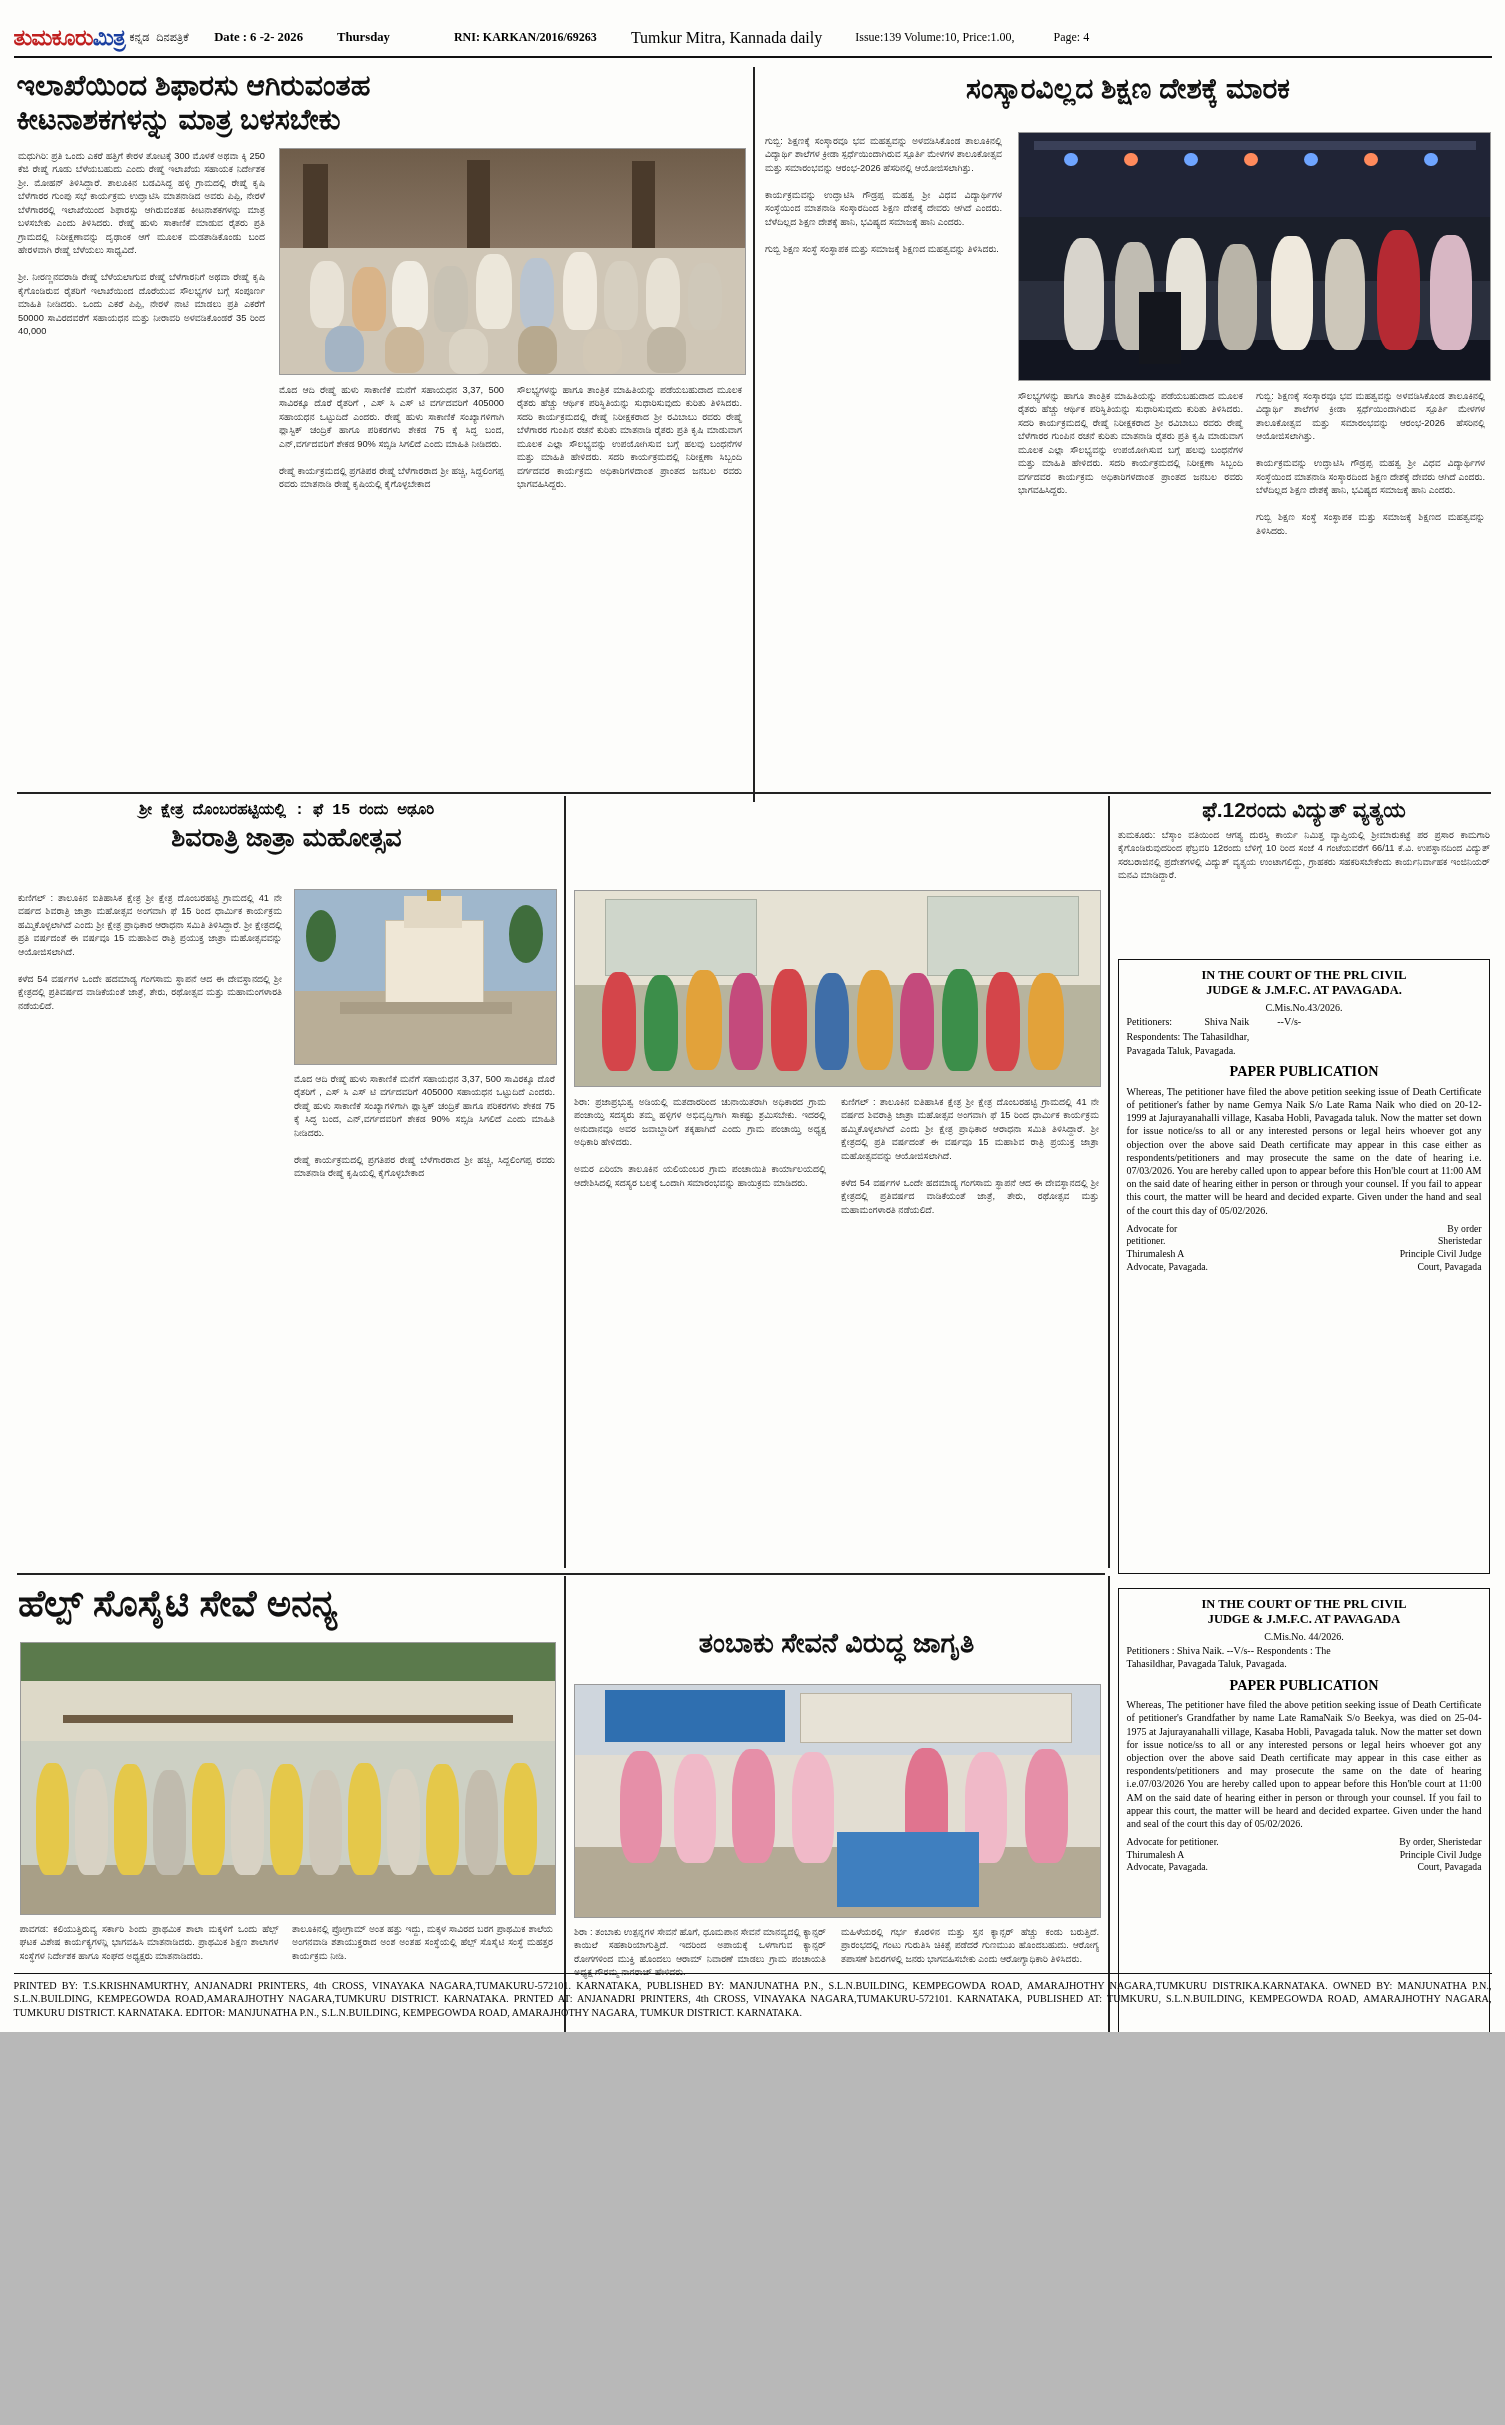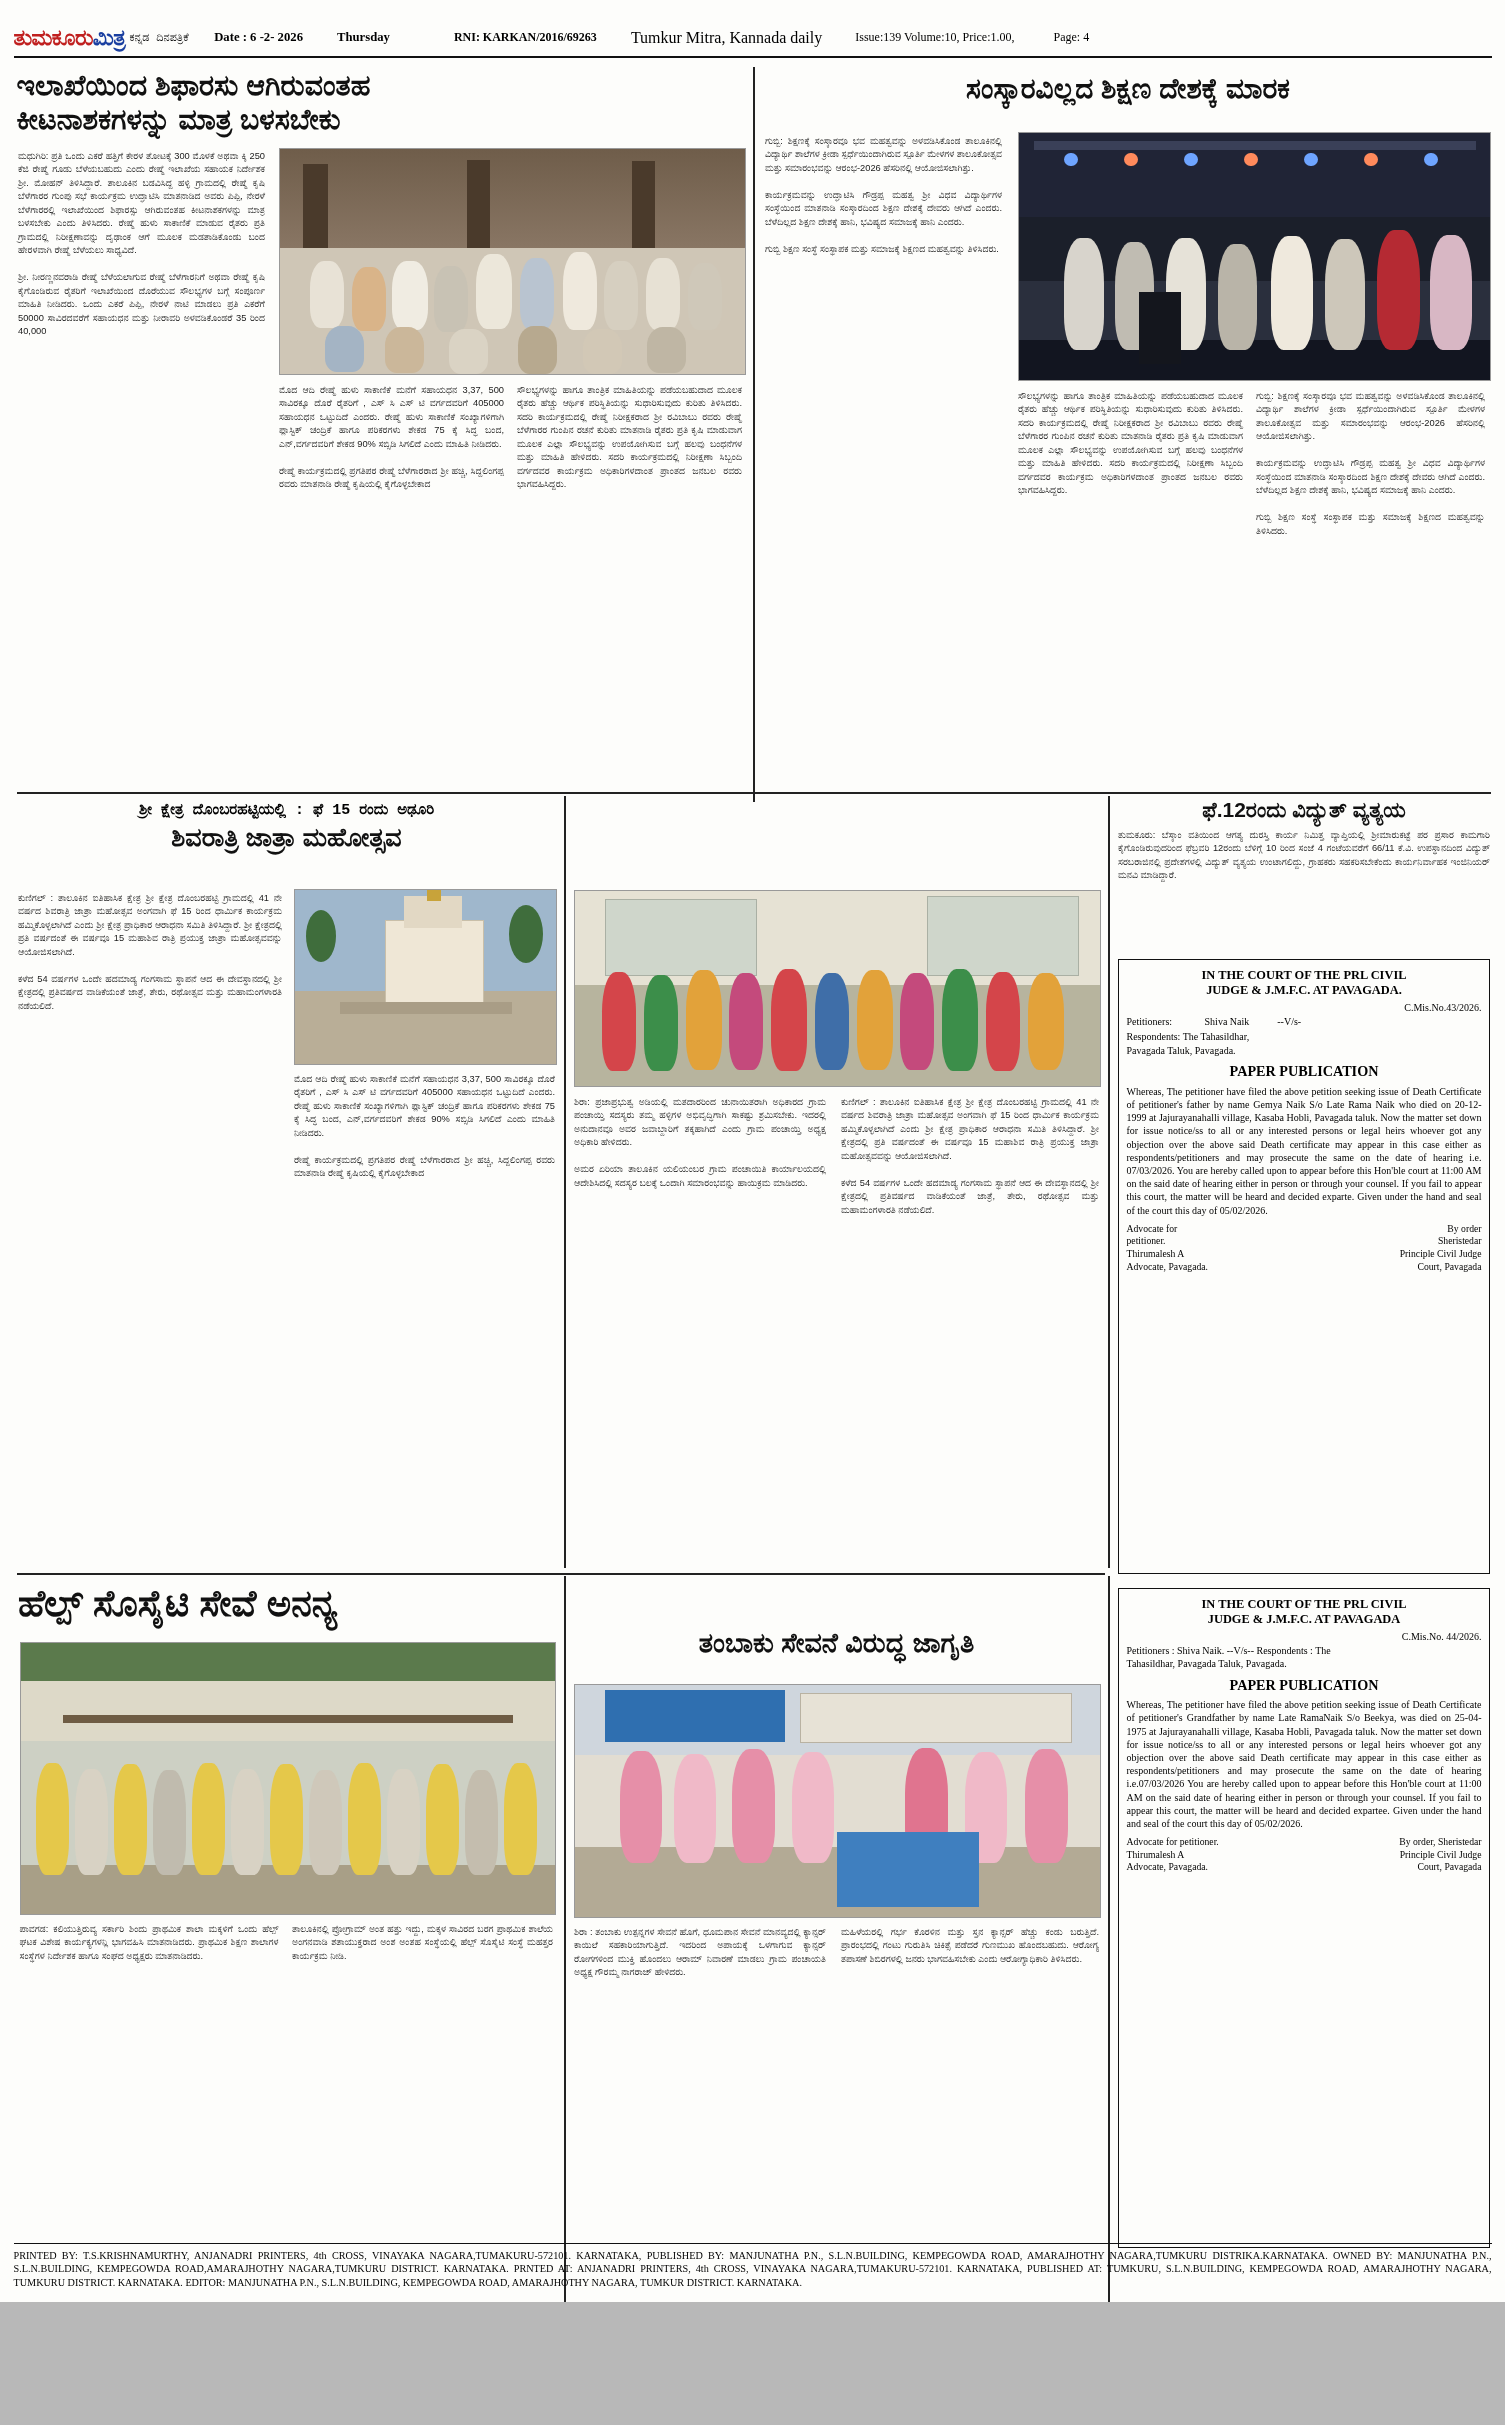--- a/index.html
+++ b/index.html
@@ -1,18 +1,18 @@
 <!DOCTYPE html>
 <html style="font-size:12px"><head>
 <meta charset="utf-8">
 <style>
   html,body{margin:0;padding:0;background:#b8b8b8;}
   body{font-family:"Liberation Serif", serif;}
   .page{
-    width:1505px;height:2302px;background:#fdfdfb;position:relative;
+    width:1505px;height:2032px;background:#fdfdfb;position:relative;
     box-sizing:border-box;padding:0;overflow:hidden;
   }
   
   .masthead{
     position:absolute;left:13.5px;top:19.5px;width:1478px;height:36px;
     border-bottom:2.2px solid #111;display:flex;align-items:center;
   }
   .logo{
     font-family:"Liberation Sans", sans-serif;font-weight:bold;font-size:22px;
     color:#c0201f;letter-spacing:-0.7px;white-space:nowrap;
@@ -44,21 +44,21 @@
 
   
   .courtbox{
     position:absolute;border:1.5px solid #111;box-sizing:border-box;padding:6px 7.5px;
     font-family:"Liberation Serif", serif;
   }
   .courtbox h3{
     margin:1.5px 0 3px;font-size:12.4px;text-align:center;font-weight:bold;line-height:1.25;
     font-family:"Liberation Serif", serif;
   }
-  .courtbox .cno{text-align:right;font-size:10px;margin:1.5px 0;}
+  .courtbox .cno{text-align:center;font-size:10px;margin:1.5px 0;}
   .courtbox .pr{font-size:10px;line-height:1.35;margin:2.2px 0;}
   .courtbox .pp{text-align:center;font-size:14.2px;font-weight:bold;margin:6px 0 4.5px;}
   .courtbox .para{font-size:10px;line-height:1.32;text-align:justify;}
   .sigrow{display:flex;justify-content:space-between;margin-top:6px;font-size:9.7px;line-height:1.3;}
   .sigrow .l{text-align:left;}
   .sigrow .r{text-align:right;}
   .footer{
     position:absolute;left:13.5px;bottom:12px;width:1478px;font-size:10.2px;
     line-height:1.35;text-align:justify;font-family:"Liberation Serif", serif;
     border-top:1.5px solid #111;padding-top:4.5px;

